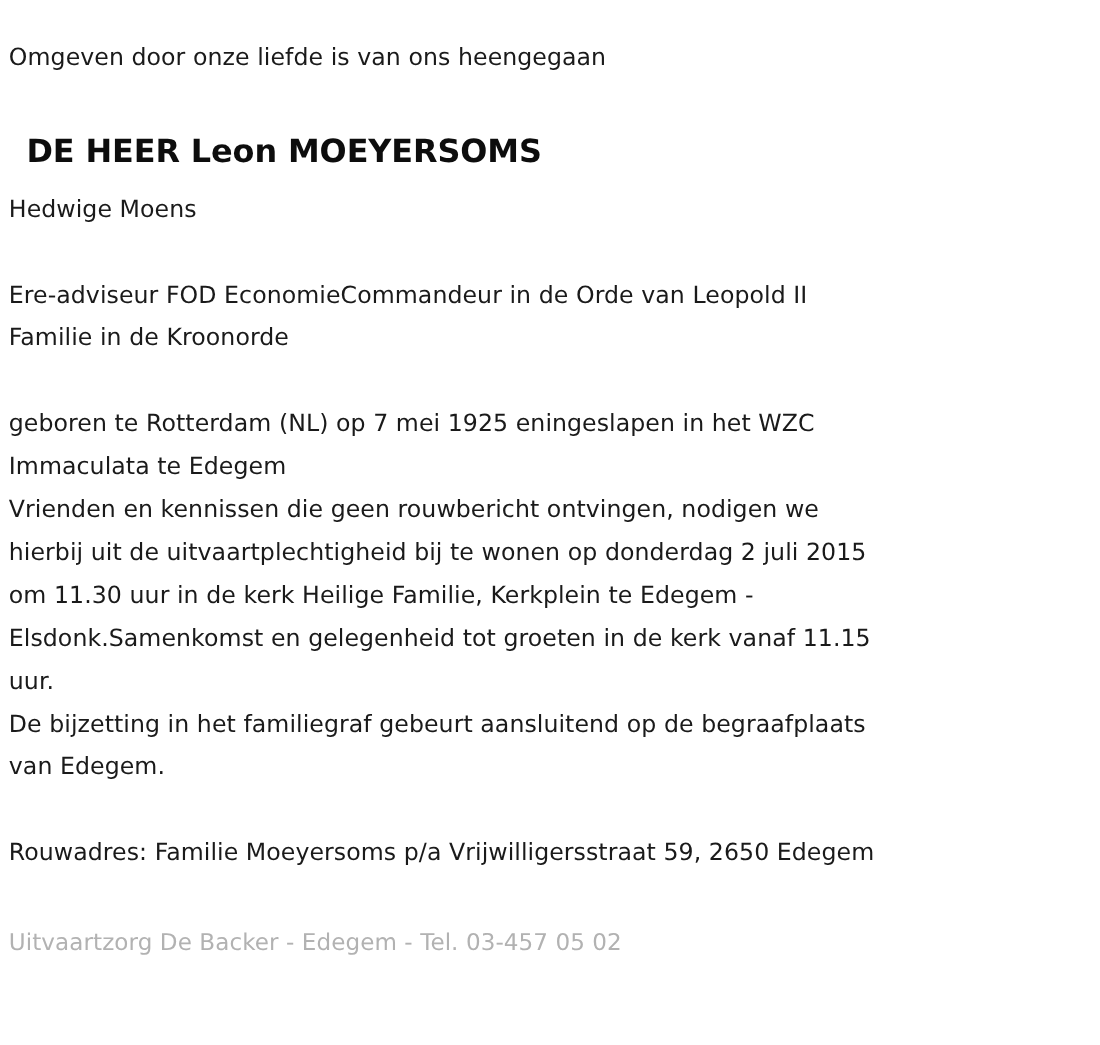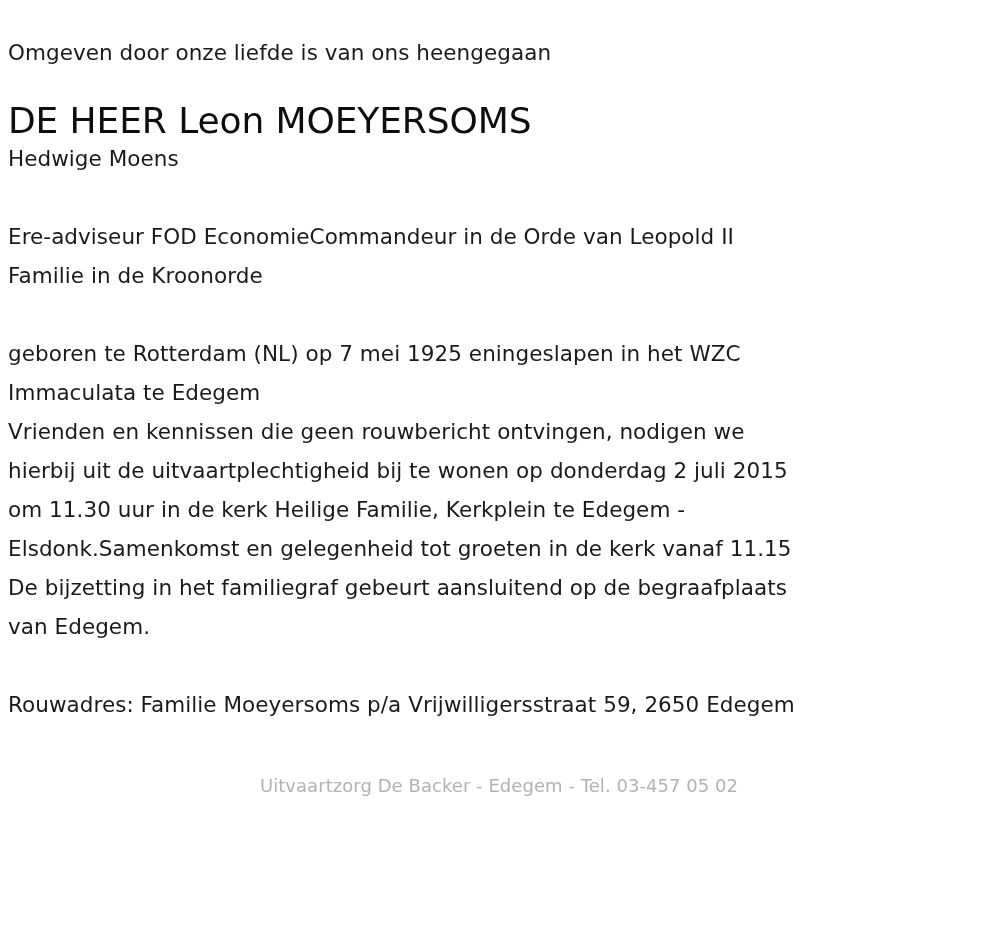--- a/index.html
+++ b/index.html
@@ -34,43 +34,42 @@
 
   .intro {
     margin-bottom: 0;
   }
 
   .gap-sm { height: 31px; }
   .gap-lg { height: 39px; }
   .gap-xl { height: 45px; }
 
   .deceased-name {
-    font-size: 36px;
-    font-weight: 400;
+    font-size: 29px;
+    font-weight: 700;
     line-height: 36px;
     letter-spacing: -0.1px;
     color: #0d0d0d;
-    margin: 0;
+    margin: 16px;
     white-space: pre-wrap;
   }
 
   .spouse-block .line,
   .honors-block .line,
   .details-block .line,
   .address-block .line {
     display: block;
   }
 
   .footer-line {
-    font-size: 18px;
+    font-size: 21px;
     line-height: 34px;
     color: #b2b2b2;
     letter-spacing: 0.05px;
     white-space: pre-wrap;
-    text-align: center;
   }
 </style>
 </head>
 <body>
 
 <div class="notice">
 
   <div class="line intro">Omgeven door onze liefde is van ons heengegaan</div>
 
   <div class="gap-sm"></div>
@@ -90,20 +89,21 @@
 
   <div class="gap-lg"></div>
 
   <div class="details-block">
     <span class="line">geboren te Rotterdam (NL) op 7 mei 1925 eningeslapen in het WZC</span>
     <span class="line">Immaculata te Edegem</span>
     <span class="line">Vrienden en kennissen die geen rouwbericht ontvingen, nodigen we</span>
     <span class="line">hierbij uit de uitvaartplechtigheid bij te wonen op donderdag 2 juli 2015</span>
     <span class="line">om 11.30 uur in de kerk Heilige Familie, Kerkplein te Edegem -</span>
     <span class="line">Elsdonk.Samenkomst en gelegenheid tot groeten in de kerk vanaf 11.15</span>
+    <span class="line">uur.</span>
     <span class="line">De bijzetting in het familiegraf gebeurt aansluitend op de begraafplaats</span>
     <span class="line">van Edegem.</span>
   </div>
 
   <div class="gap-lg"></div>
 
   <div class="address-block">
     <span class="line">Rouwadres: Familie Moeyersoms p/a Vrijwilligersstraat 59, 2650 Edegem</span>
   </div>
 

